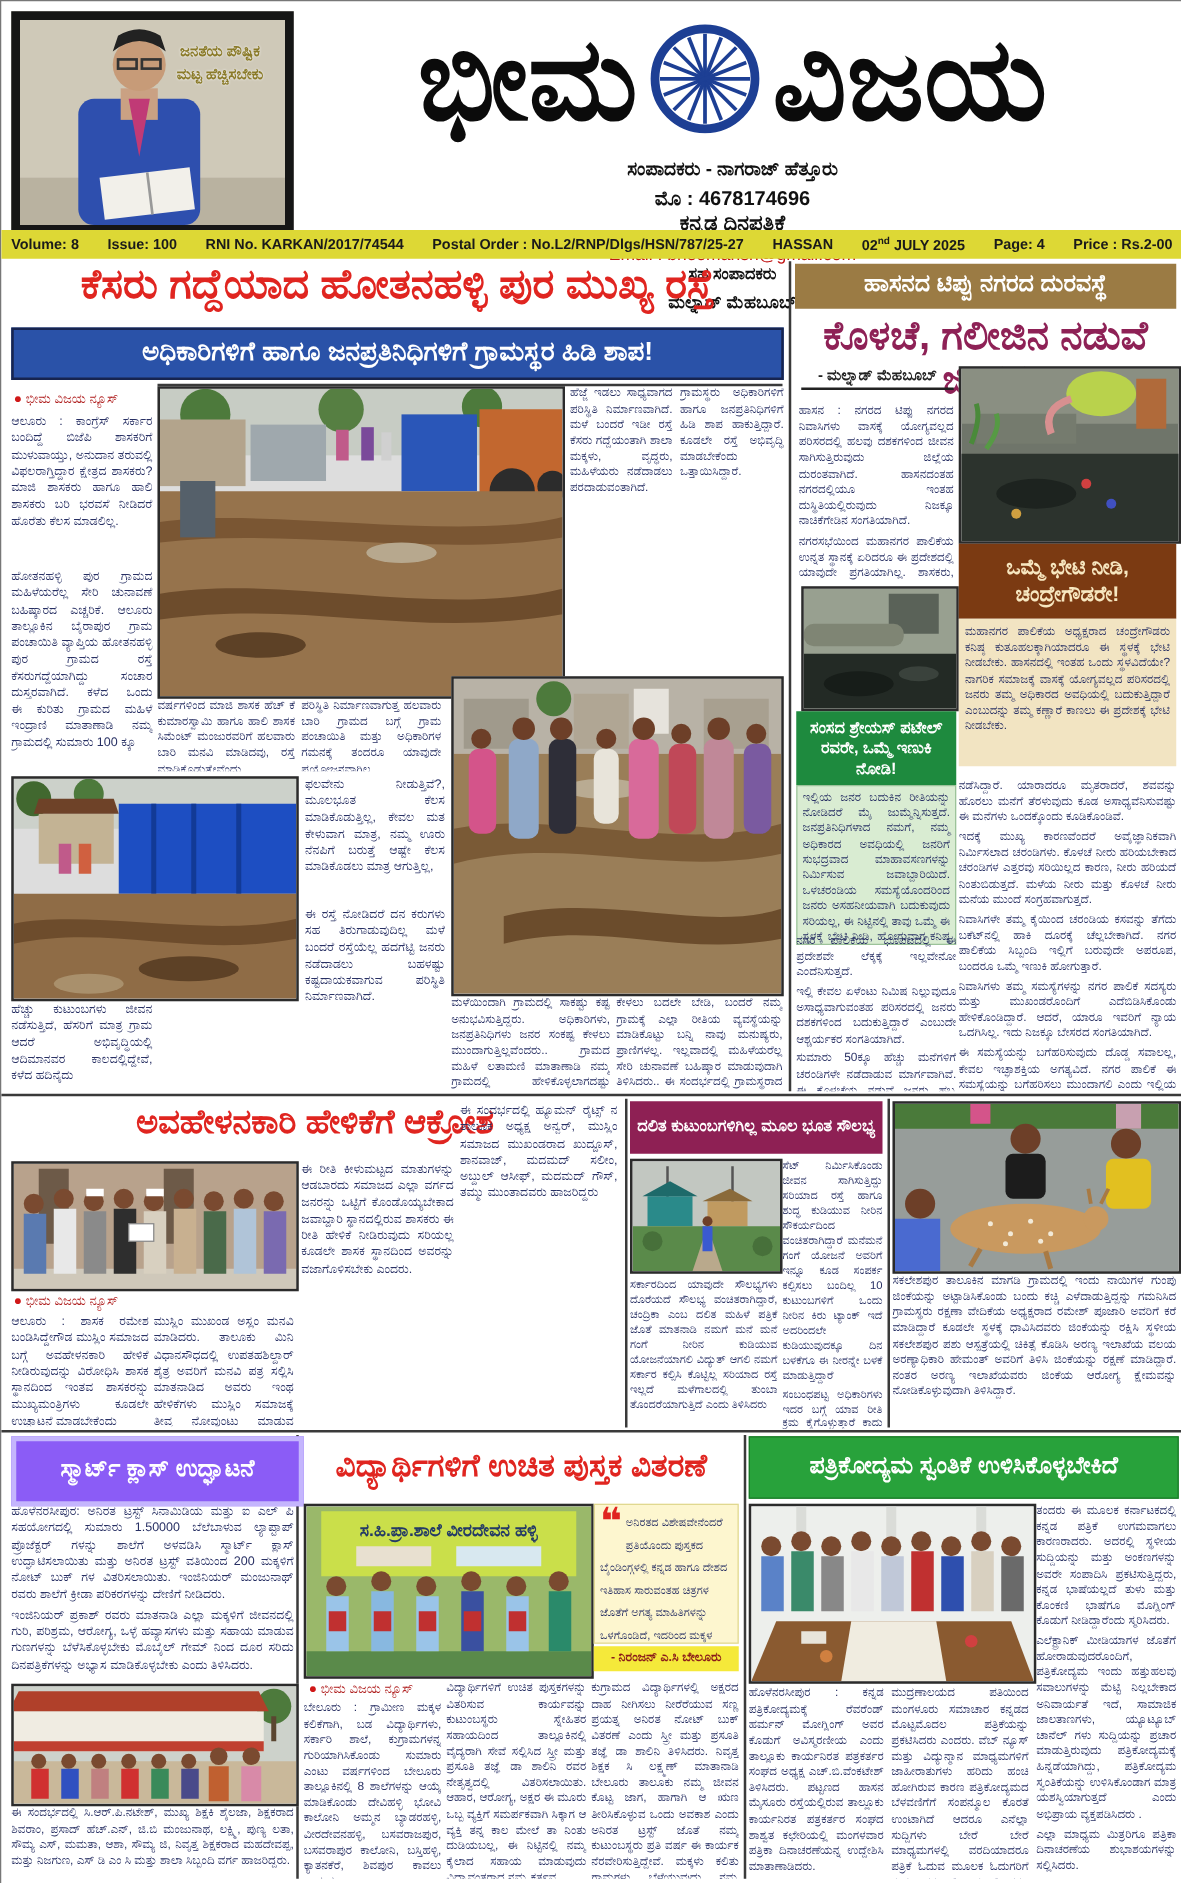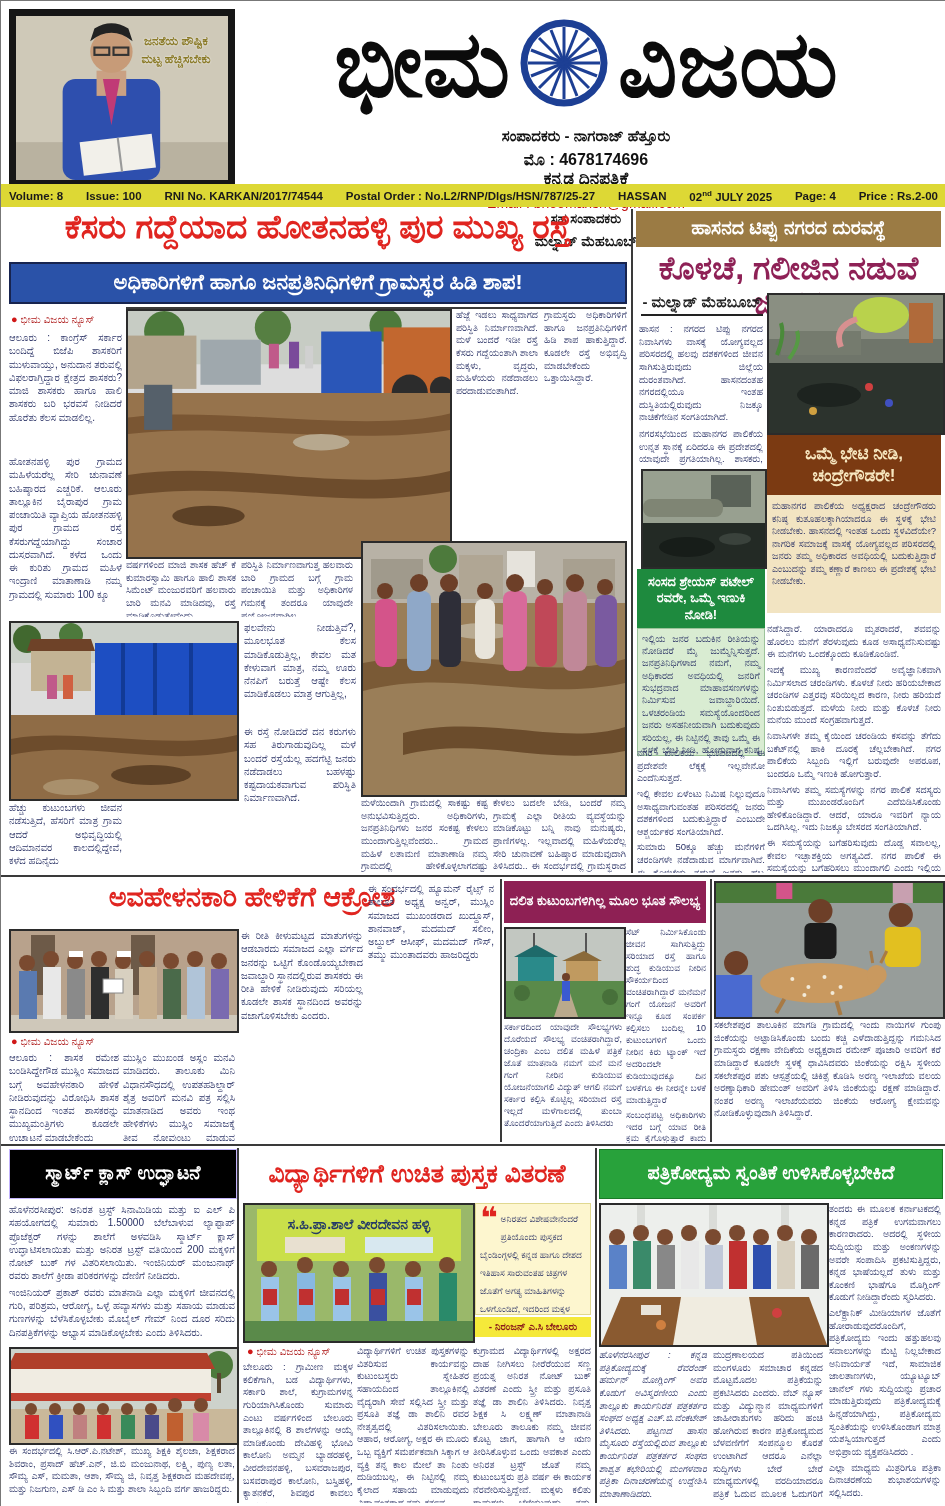--- a/index.html
+++ b/index.html
@@ -8,21 +8,21 @@
   .txt{position:absolute;font-size:10px;line-height:1.33;text-align:justify;color:#242837;overflow:hidden;}
   .navy{color:#283064;}
   .rule{position:absolute;background:#3a3a3a;}
   .ph{position:absolute;border:2px solid #2b2b2b;background:#ddd;overflow:hidden;}
   .ph svg{display:block;width:100%;height:100%;}
   .tag{position:absolute;font-size:10.5px;font-weight:normal;color:#b02020;white-space:nowrap;}
   .tag .dot{color:#d01818;font-size:11px;}
   .headline-red{position:absolute;color:#e02520;font-weight:900;text-align:center;line-height:1.1;}
   .bar{position:absolute;color:#fff;font-weight:900;text-align:center;overflow:hidden;}
   .quote-mark{color:#e02520;font-size:30px;font-weight:900;line-height:20px;float:left;margin-right:3px;}
-  .byline{font-weight:bold;font-size:15px;color:#222;border-bottom:2px solid #222;padding-bottom:3px;}
+  .byline{font-weight:bold;font-size:12px;color:#222;border-bottom:2px solid #222;padding-bottom:3px;}
   .masthead-title{display:flex;align-items:center;justify-content:center;gap:10px;font-weight:900;color:#0b0b0b;}
   .metabar{display:flex;align-items:center;justify-content:space-between;background:#ddd835;font-size:11.5px;font-weight:bold;color:#1a1a1a;padding:0 8px;box-sizing:border-box;}
 </style>
 </head>
 <body>
 
 <div class="page">
 
   <div class="abs" style="left:8px;top:8px;width:212px;height:164px;border:7px solid #161616;background:#d9d4c6;">
     <svg viewBox="0 0 100 78" preserveAspectRatio="none" style="width:100%;height:100%;display:block;">
@@ -343,21 +343,21 @@
           <circle cx="62" cy="52" r="1"></circle>
           <circle cx="58" cy="55" r="1"></circle>
           <circle cx="44" cy="56" r="1"></circle>
         </g>
       <line x1="34" y1="58" x2="30" y2="65" stroke="#a87a44" stroke-width="2"></line>
         <line x1="60" y1="59" x2="62" y2="66" stroke="#a87a44" stroke-width="2"></line>
     </svg>
   </div>
   <div class="txt navy" style="left:713px;top:1018px;width:227px;height:124px;font-size:9.5px;">ಸಕಲೇಶಪುರ ತಾಲೂಕಿನ ಮಾಗಡಿ ಗ್ರಾಮದಲ್ಲಿ ಇಂದು ನಾಯಿಗಳ ಗುಂಪು ಜಿಂಕೆಯನ್ನು ಅಟ್ಟಾಡಿಸಿಕೊಂಡು ಬಂದು ಕಚ್ಚಿ ಎಳೆದಾಡುತ್ತಿದ್ದನ್ನು ಗಮನಿಸಿದ ಗ್ರಾಮಸ್ಥರು ರಕ್ಷಣಾ ವೇದಿಕೆಯ ಅಧ್ಯಕ್ಷರಾದ ರಮೇಶ್ ಪೂಜಾರಿ ಅವರಿಗೆ ಕರೆ ಮಾಡಿದ್ದಾರೆ ಕೂಡಲೇ ಸ್ಥಳಕ್ಕೆ ಧಾವಿಸಿದವರು ಜಿಂಕೆಯನ್ನು ರಕ್ಷಿಸಿ ಸ್ಥಳೀಯ ಸಕಲೇಶಪುರ ಪಶು ಆಸ್ಪತ್ರೆಯಲ್ಲಿ ಚಿಕಿತ್ಸೆ ಕೊಡಿಸಿ ಅರಣ್ಯ ಇಲಾಖೆಯ ವಲಯ ಅರಣ್ಯಾಧಿಕಾರಿ ಹೇಮಂತ್ ಅವರಿಗೆ ತಿಳಿಸಿ ಜಿಂಕೆಯನ್ನು ರಕ್ಷಣೆ ಮಾಡಿದ್ದಾರೆ. ನಂತರ ಅರಣ್ಯ ಇಲಾಖೆಯವರು ಜಿಂಕೆಯ ಆರೋಗ್ಯ ಕ್ಷೇಮವನ್ನು ನೋಡಿಕೊಳ್ಳುವುದಾಗಿ ತಿಳಿಸಿದ್ದಾರೆ.</div>
 
-  <div class="bar" style="left:8px;top:1148px;width:226px;height:48px;background:#000000;border:1px solid #c4b5fd;font-size:19px;line-height:46px;">ಸ್ಮಾರ್ಟ್ ಕ್ಲಾಸ್ ಉದ್ಘಾಟನೆ</div>
+  <div class="bar" style="left:8px;top:1148px;width:226px;height:48px;background:#8b5cf6;border:4px solid #c4b5fd;font-size:19px;line-height:46px;">ಸ್ಮಾರ್ಟ್ ಕ್ಲಾಸ್ ಉದ್ಘಾಟನೆ</div>
   <div class="txt navy" style="left:8px;top:1202px;width:226px;height:140px;">
     <div>ಹೊಳೆನರಸೀಪುರ: ಅನಿರತ ಟ್ರಸ್ಟ್ ಸಿನಾಮಿಡಿಯ ಮತ್ತು ಐ ಎಲ್ ಪಿ ಸಹಯೋಗದಲ್ಲಿ ಸುಮಾರು 1.50000 ಬೆಲೆಬಾಳುವ ಲ್ಯಾಪ್ಟಾಪ್ ಪ್ರೊಜೆಕ್ಟರ್ ಗಳನ್ನು ಶಾಲೆಗೆ ಅಳವಡಿಸಿ ಸ್ಮಾರ್ಟ್ ಕ್ಲಾಸ್ ಉದ್ಘಾಟಿಸಲಾಯಿತು ಮತ್ತು ಅನಿರತ ಟ್ರಸ್ಟ್ ವತಿಯಿಂದ 200 ಮಕ್ಕಳಿಗೆ ನೋಟ್ ಬುಕ್ ಗಳ ವಿತರಿಸಲಾಯಿತು. ಇಂಜಿನಿಯರ್ ಮಂಜುನಾಥ್ ರವರು ಶಾಲೆಗೆ ಕ್ರೀಡಾ ಪರಿಕರಗಳನ್ನು ದೇಣಿಗೆ ನೀಡಿದರು.</div>
     <div style="margin-top:3px;">ಇಂಜಿನಿಯರ್ ಪ್ರಕಾಶ್ ರವರು ಮಾತನಾಡಿ ಎಲ್ಲಾ ಮಕ್ಕಳಿಗೆ ಜೀವನದಲ್ಲಿ ಗುರಿ, ಪರಿಶ್ರಮ, ಆರೋಗ್ಯ, ಒಳ್ಳೆ ಹವ್ಯಾಸಗಳು ಮತ್ತು ಸಹಾಯ ಮಾಡುವ ಗುಣಗಳನ್ನು ಬೆಳೆಸಿಕೊಳ್ಳಬೇಕು ಮೊಬೈಲ್ ಗೇಮ್ ನಿಂದ ದೂರ ಸರಿದು ದಿನಪತ್ರಿಕೆಗಳನ್ನು ಅಭ್ಯಾಸ ಮಾಡಿಕೊಳ್ಳಬೇಕು ಎಂದು ತಿಳಿಸಿದರು.</div>
   </div>
   <div class="ph" style="left:8px;top:1346px;width:226px;height:94px;">
     <svg viewBox="0 0 113 47" preserveAspectRatio="none">
       <rect width="113" height="47" fill="#cdd2cb"></rect>
       <circle cx="104" cy="8" r="7" fill="#4d7a3c"></circle>
         <line x1="104" y1="12" x2="104" y2="22" stroke="#5a4630" stroke-width="2"></line>
       <rect x="0" y="10" width="100" height="16" fill="#f0ece2"></rect>
@@ -459,19 +459,19 @@
         <circle cx="88" cy="54" r="2.5" fill="#d04040"></circle>
         <circle cx="30" cy="60" r="2.5" fill="#d08040"></circle>
     </svg>
   </div>
   <div class="txt navy" style="left:828px;top:1202px;width:112px;height:300px;font-size:9.5px;">
     <div>ತಂದರು ಈ ಮೂಲಕ ಕರ್ನಾಟಕದಲ್ಲಿ ಕನ್ನಡ ಪತ್ರಿಕೆ ಉಗಮವಾಗಲು ಕಾರಣರಾದರು. ಅದರಲ್ಲಿ ಸ್ಥಳೀಯ ಸುದ್ದಿಯನ್ನು ಮತ್ತು ಅಂಕಣಗಳನ್ನು ಅವರೇ ಸಂಪಾದಿಸಿ ಪ್ರಕಟಿಸುತ್ತಿದ್ದರು, ಕನ್ನಡ ಭಾಷೆಯಲ್ಲದೆ ತುಳು ಮತ್ತು ಕೊಂಕಣಿ ಭಾಷೆಗೂ ಮೊಗ್ಲಿಂಗ್ ಕೊಡುಗೆ ನೀಡಿದ್ದಾರೆಂದು ಸ್ಮರಿಸಿದರು.</div>
     <div style="margin-top:3px;">ಎಲೆಕ್ಟ್ರಾನಿಕ್ ಮೀಡಿಯಾಗಳ ಜೊತೆಗೆ ಹೋರಾಡುವುದರೊಂದಿಗೆ, ಪತ್ರಿಕೋದ್ಯಮ ಇಂದು ಹತ್ತುಹಲವು ಸವಾಲುಗಳನ್ನು ಮೆಟ್ಟಿ ನಿಲ್ಲಬೇಕಾದ ಅನಿವಾರ್ಯತೆ ಇದೆ, ಸಾಮಾಜಿಕ ಜಾಲತಾಣಗಳು, ಯ್ಯೂಟ್ಯೂಬ್ ಚಾನೆಲ್ ಗಳು ಸುದ್ದಿಯನ್ನು ಪ್ರಚಾರ ಮಾಡುತ್ತಿರುವುದು ಪತ್ರಿಕೋದ್ಯಮಕ್ಕೆ ಹಿನ್ನಡೆಯಾಗಿದ್ದು, ಪತ್ರಿಕೋದ್ಯಮ ಸ್ವಂತಿಕೆಯನ್ನು ಉಳಿಸಿಕೊಂಡಾಗ ಮಾತ್ರ ಯಶಸ್ವಿಯಾಗುತ್ತದೆ ಎಂದು ಅಭಿಪ್ರಾಯ ವ್ಯಕ್ತಪಡಿಸಿದರು .</div>
     <div style="margin-top:3px;">ಎಲ್ಲಾ ಮಾಧ್ಯಮ ಮಿತ್ರರಿಗೂ ಪತ್ರಿಕಾ ದಿನಾಚರಣೆಯ ಶುಭಾಶಯಗಳನ್ನು ಸಲ್ಲಿಸಿದರು.</div>
 
   </div>
-  <div class="txt navy" style="left:598px;top:1348px;width:108px;height:154px;font-size:9.5px;font-style:italic;">
+  <div class="txt navy" style="left:598px;top:1348px;width:108px;height:154px;font-size:9.5px;">
     <div>ಹೊಳೆನರಸೀಪುರ : ಕನ್ನಡ ಪತ್ರಿಕೋದ್ಯಮಕ್ಕೆ ರೆವರೆಂಡ್ ಹರ್ಮನ್ ಮೋಗ್ಲಿಂಗ್ ಅವರ ಕೊಡುಗೆ ಅವಿಸ್ಮರಣೀಯ ಎಂದು ತಾಲ್ಲೂಕು ಕಾರ್ಯನಿರತ ಪತ್ರಕರ್ತರ ಸಂಘದ ಅಧ್ಯಕ್ಷ ಎಚ್.ಬಿ.ವೆಂಕಟೇಶ್ ತಿಳಿಸಿದರು. ಪಟ್ಟಣದ ಹಾಸನ ಮೈಸೂರು ರಸ್ತೆಯಲ್ಲಿರುವ ತಾಲ್ಲೂಕು ಕಾರ್ಯನಿರತ ಪತ್ರಕರ್ತರ ಸಂಘದ ಶಾಶ್ವತ ಕಛೇರಿಯಲ್ಲಿ ಮಂಗಳವಾರ ಪತ್ರಿಕಾ ದಿನಾಚರಣೆಯನ್ನ ಉದ್ದೇಶಿಸಿ ಮಾತಾಣಾಡಿದರು.</div>
 
   </div>
   <div class="txt navy" style="left:712px;top:1348px;width:110px;height:154px;font-size:9.5px;">ಮುದ್ರಣಾಲಯದ ಪತಿಯಿಂದ ಮಂಗಳೂರು ಸಮಾಚಾರ ಕನ್ನಡದ ಮೊಟ್ಟಮೊದಲ ಪತ್ರಿಕೆಯನ್ನು ಪ್ರಕಟಿಸಿದರು ಎಂದರು. ವೆಬ್ ನ್ಯೂಸ್ ಮತ್ತು ವಿದ್ಯುನ್ಮಾನ ಮಾಧ್ಯಮಗಳಿಗೆ ಜಾಹೀರಾತುಗಳು ಹರಿದು ಹಂಚಿ ಹೋಗಿರುವ ಕಾರಣ ಪತ್ರಿಕೋದ್ಯಮದ ಬೆಳವಣಿಗೆಗೆ ಸಂಪನ್ಮೂಲ ಕೊರತೆ ಉಂಟಾಗಿದೆ ಆದರೂ ಎನೆಲ್ಲಾ ಸುದ್ದಿಗಳು ಬೇರೆ ಬೇರೆ ಮಾಧ್ಯಮಗಳಲ್ಲಿ ವರದಿಯಾದರೂ ಪತ್ರಿಕೆ ಓದುವ ಮೂಲಕ ಓದುಗರಿಗೆ ಸಂತೃಪ್ತಿ ತರುತ್ತಿದೆ ಎಂದು ಹೇಳಿದರು. ಕನ್ನಡ ಭಾಷೆ ಕಲಿತು ನಂತರ ಕನ್ನಡದ ಕಥೆ ಆಕರ್ಷಿತರಾಗಿ ಪತ್ರಿಕೆಯನ್ನು ಹೊರ</div>
 
 </div>
 
 </body></html>

